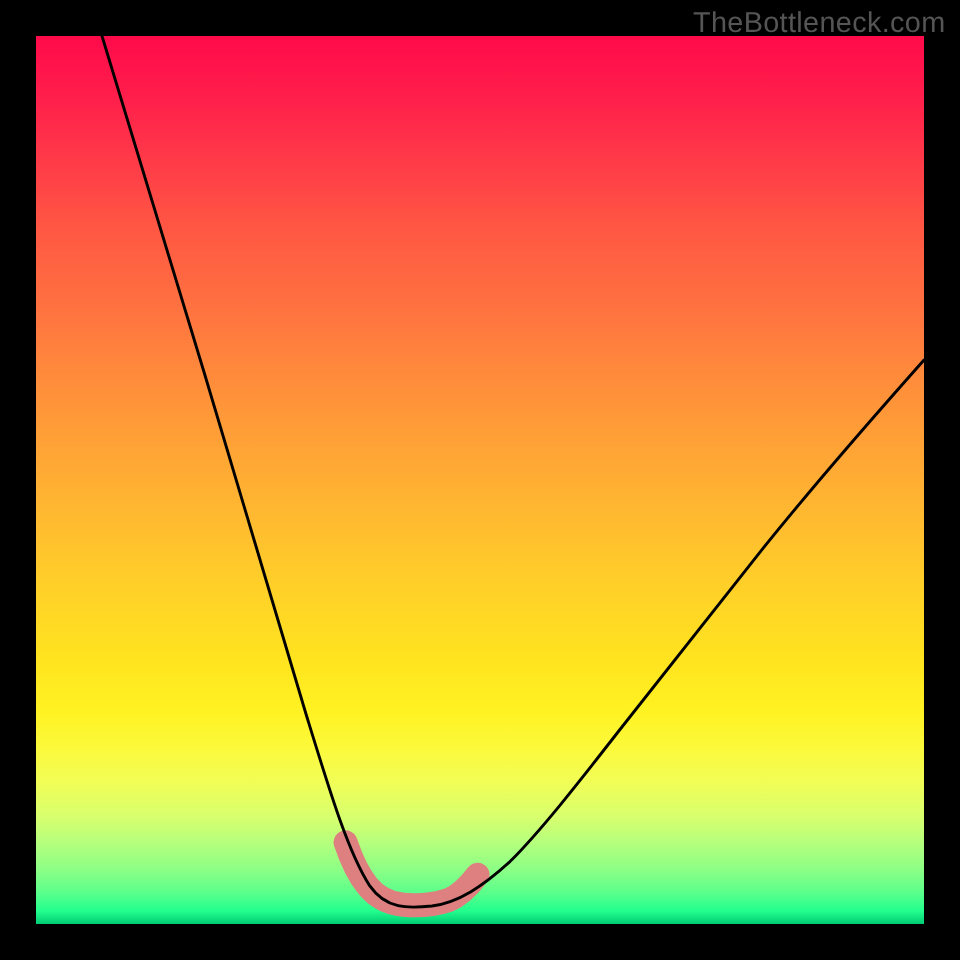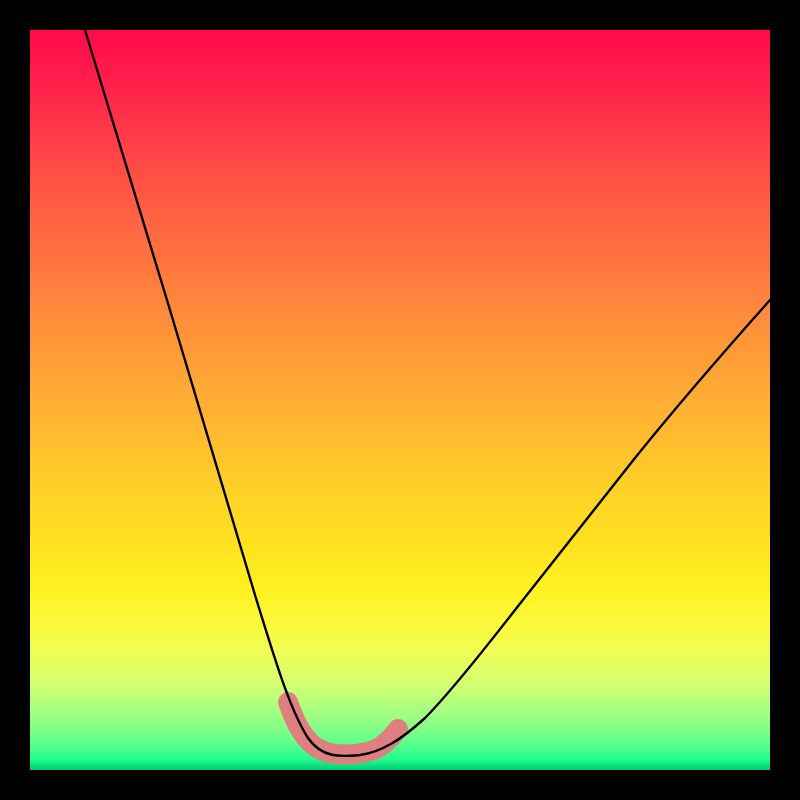--- a/index.html
+++ b/index.html
@@ -62,20 +62,21 @@
     position: absolute;
     inset: 0;
     width: 100%;
     height: 100%;
   }
 </style>
 </head>
 <body>
 
 <div class="frame">
+  <div class="watermark">TheBottleneck.com</div>
 
   <div class="plot-area">
     <div class="gradient-bg"></div>
 
     <svg class="curve" viewBox="0 0 740 740" preserveAspectRatio="none">
 
       <path d="M 258 672
                C 262 684, 268 698, 276 708
                C 284 718, 294 723, 306 724
                C 318 725, 332 724, 344 720

